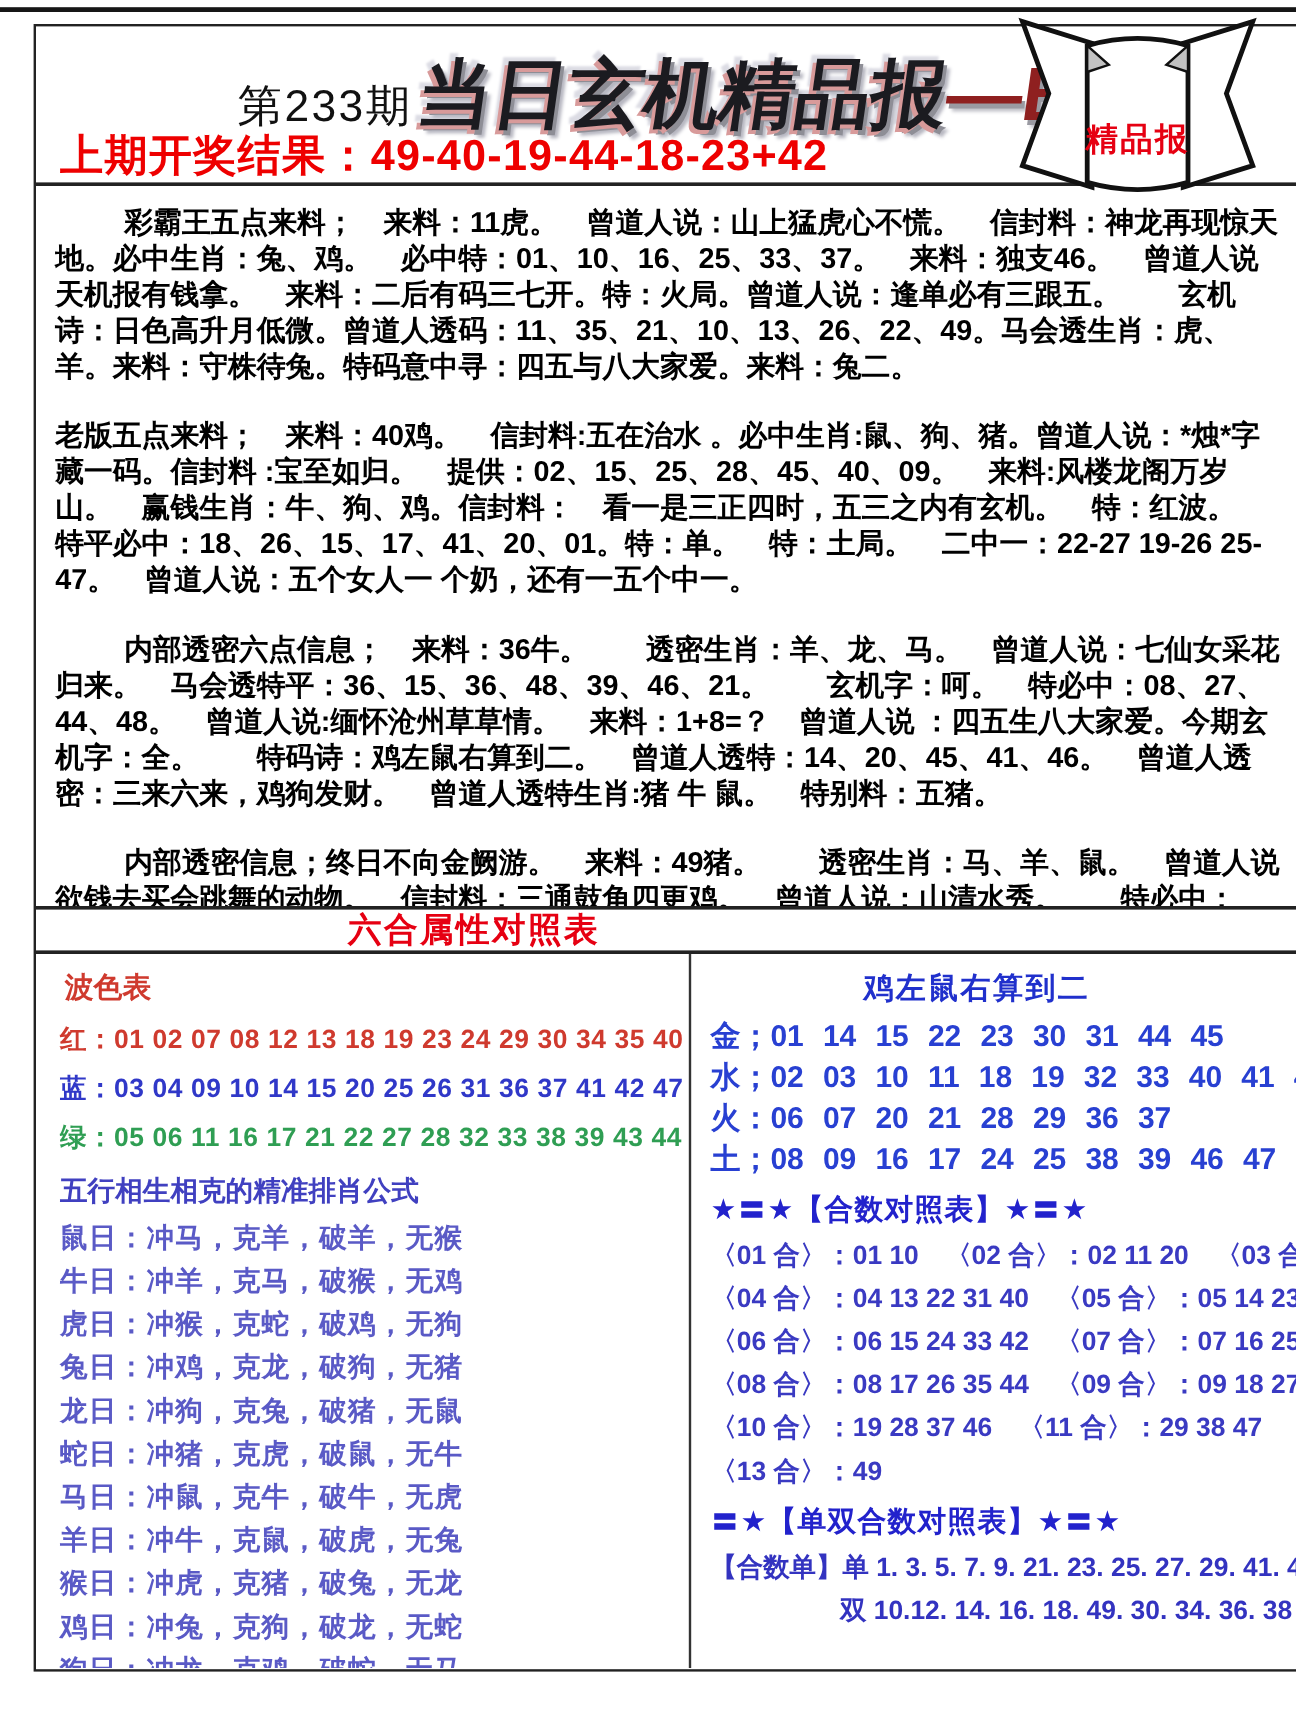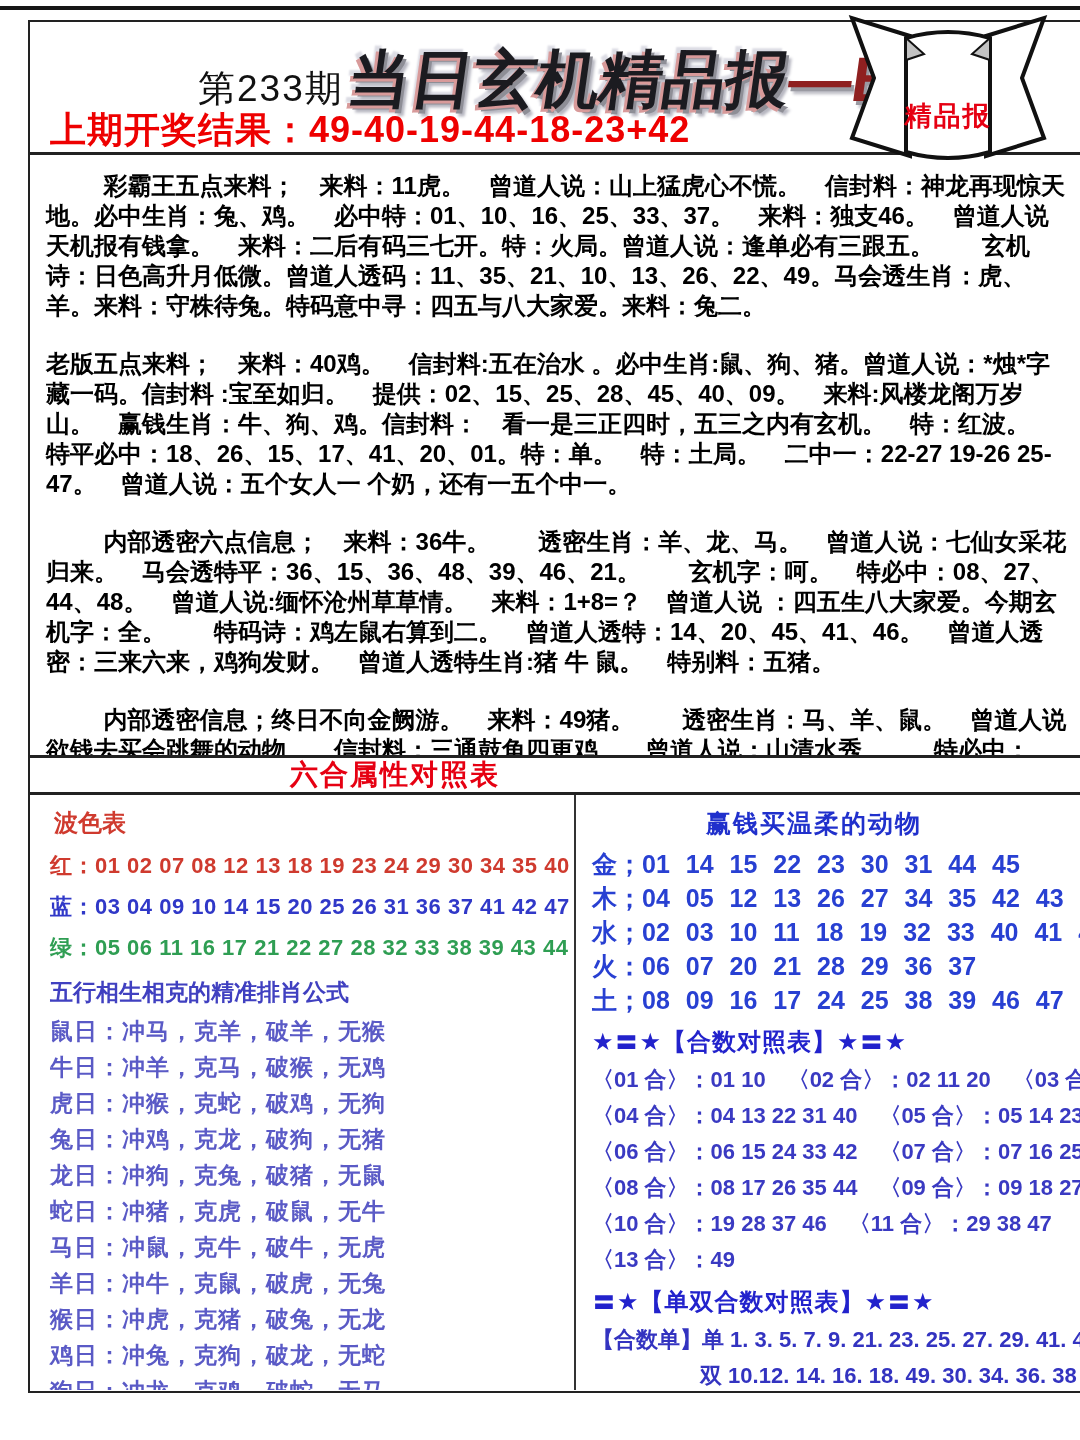--- a/index.html
+++ b/index.html
@@ -131,23 +131,22 @@
       <div class="zodiac-line">蛇日：冲猪，克虎，破鼠，无牛</div>
       <div class="zodiac-line">马日：冲鼠，克牛，破牛，无虎</div>
       <div class="zodiac-line">羊日：冲牛，克鼠，破虎，无兔</div>
       <div class="zodiac-line">猴日：冲虎，克猪，破兔，无龙</div>
       <div class="zodiac-line">鸡日：冲兔，克狗，破龙，无蛇</div>
       <div class="zodiac-line">狗日：冲龙，克鸡，破蛇，无马</div>
 
     </div>
 
     <div class="col-right">
-      <div class="wuxing-title">赢钱买温柔的动物</div>
+      <div class="wuxing-title">鸡左鼠右算到二</div>
       <div class="wuxing-row">金；01 14 15 22 23 30 31 44 45</div>
-      <div class="wuxing-row">木；04 05 12 13 26 27 34 35 42 43</div>
       <div class="wuxing-row">水；02 03 10 11 18 19 32 33 40 41 48 49</div>
       <div class="wuxing-row">火：06 07 20 21 28 29 36 37</div>
       <div class="wuxing-row">土；08 09 16 17 24 25 38 39 46 47</div>
 
       <div class="star-header">★〓★【合数对照表】★〓★</div>
       <div class="hesu-line">〈01 合〉：01 10　〈02 合〉：02 11 20　〈03 合〉：03 12 21 30</div>
       <div class="hesu-line">〈04 合〉：04 13 22 31 40　〈05 合〉：05 14 23 32 41</div>
       <div class="hesu-line">〈06 合〉：06 15 24 33 42　〈07 合〉：07 16 25 34 43</div>
       <div class="hesu-line">〈08 合〉：08 17 26 35 44　〈09 合〉：09 18 27 36 45</div>
       <div class="hesu-line">〈10 合〉：19 28 37 46　〈11 合〉：29 38 47　〈12 合〉：39 48</div>

